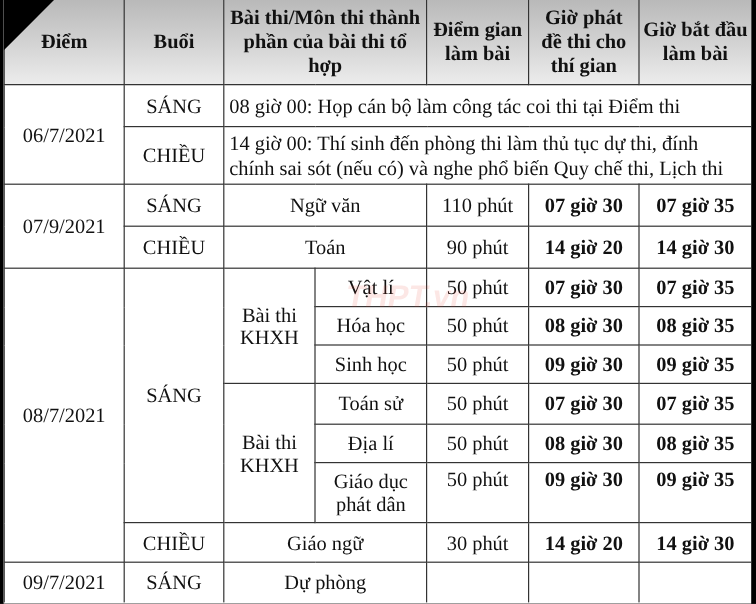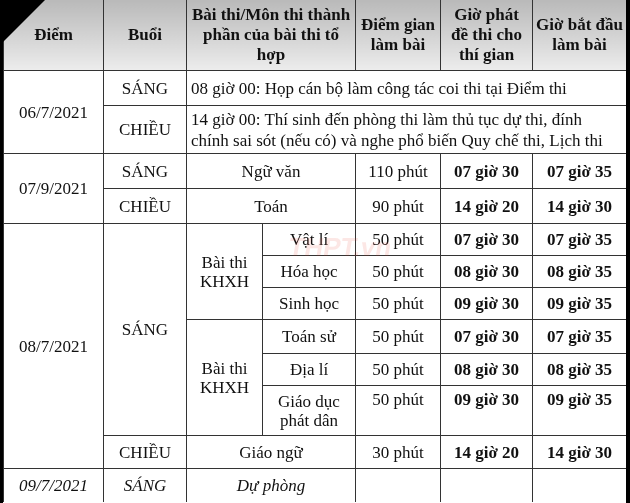--- a/index.html
+++ b/index.html
@@ -50,21 +50,21 @@
     height: 70px;
     border-top: none;
   }
   .note {
     text-align: left;
     padding-left: 4px;
     line-height: 21px;
   }
   .bold { font-weight: bold; }
   .top { vertical-align: top; padding-top: 4px; }
-  .nobottom { border-bottom: none; font-style: italic; }
+  .nobottom { border-bottom: none; }
   .watermark {
     position: absolute; left: 285px; top: 232px;
     width: 80px; height: 40px;
     color: rgba(230,60,40,0.12);
     font-family: "Liberation Sans", sans-serif;
     font-weight: bold;
     font-size: 26px;
     transform: skewX(-10deg);
     pointer-events: none;
     z-index: 3;

